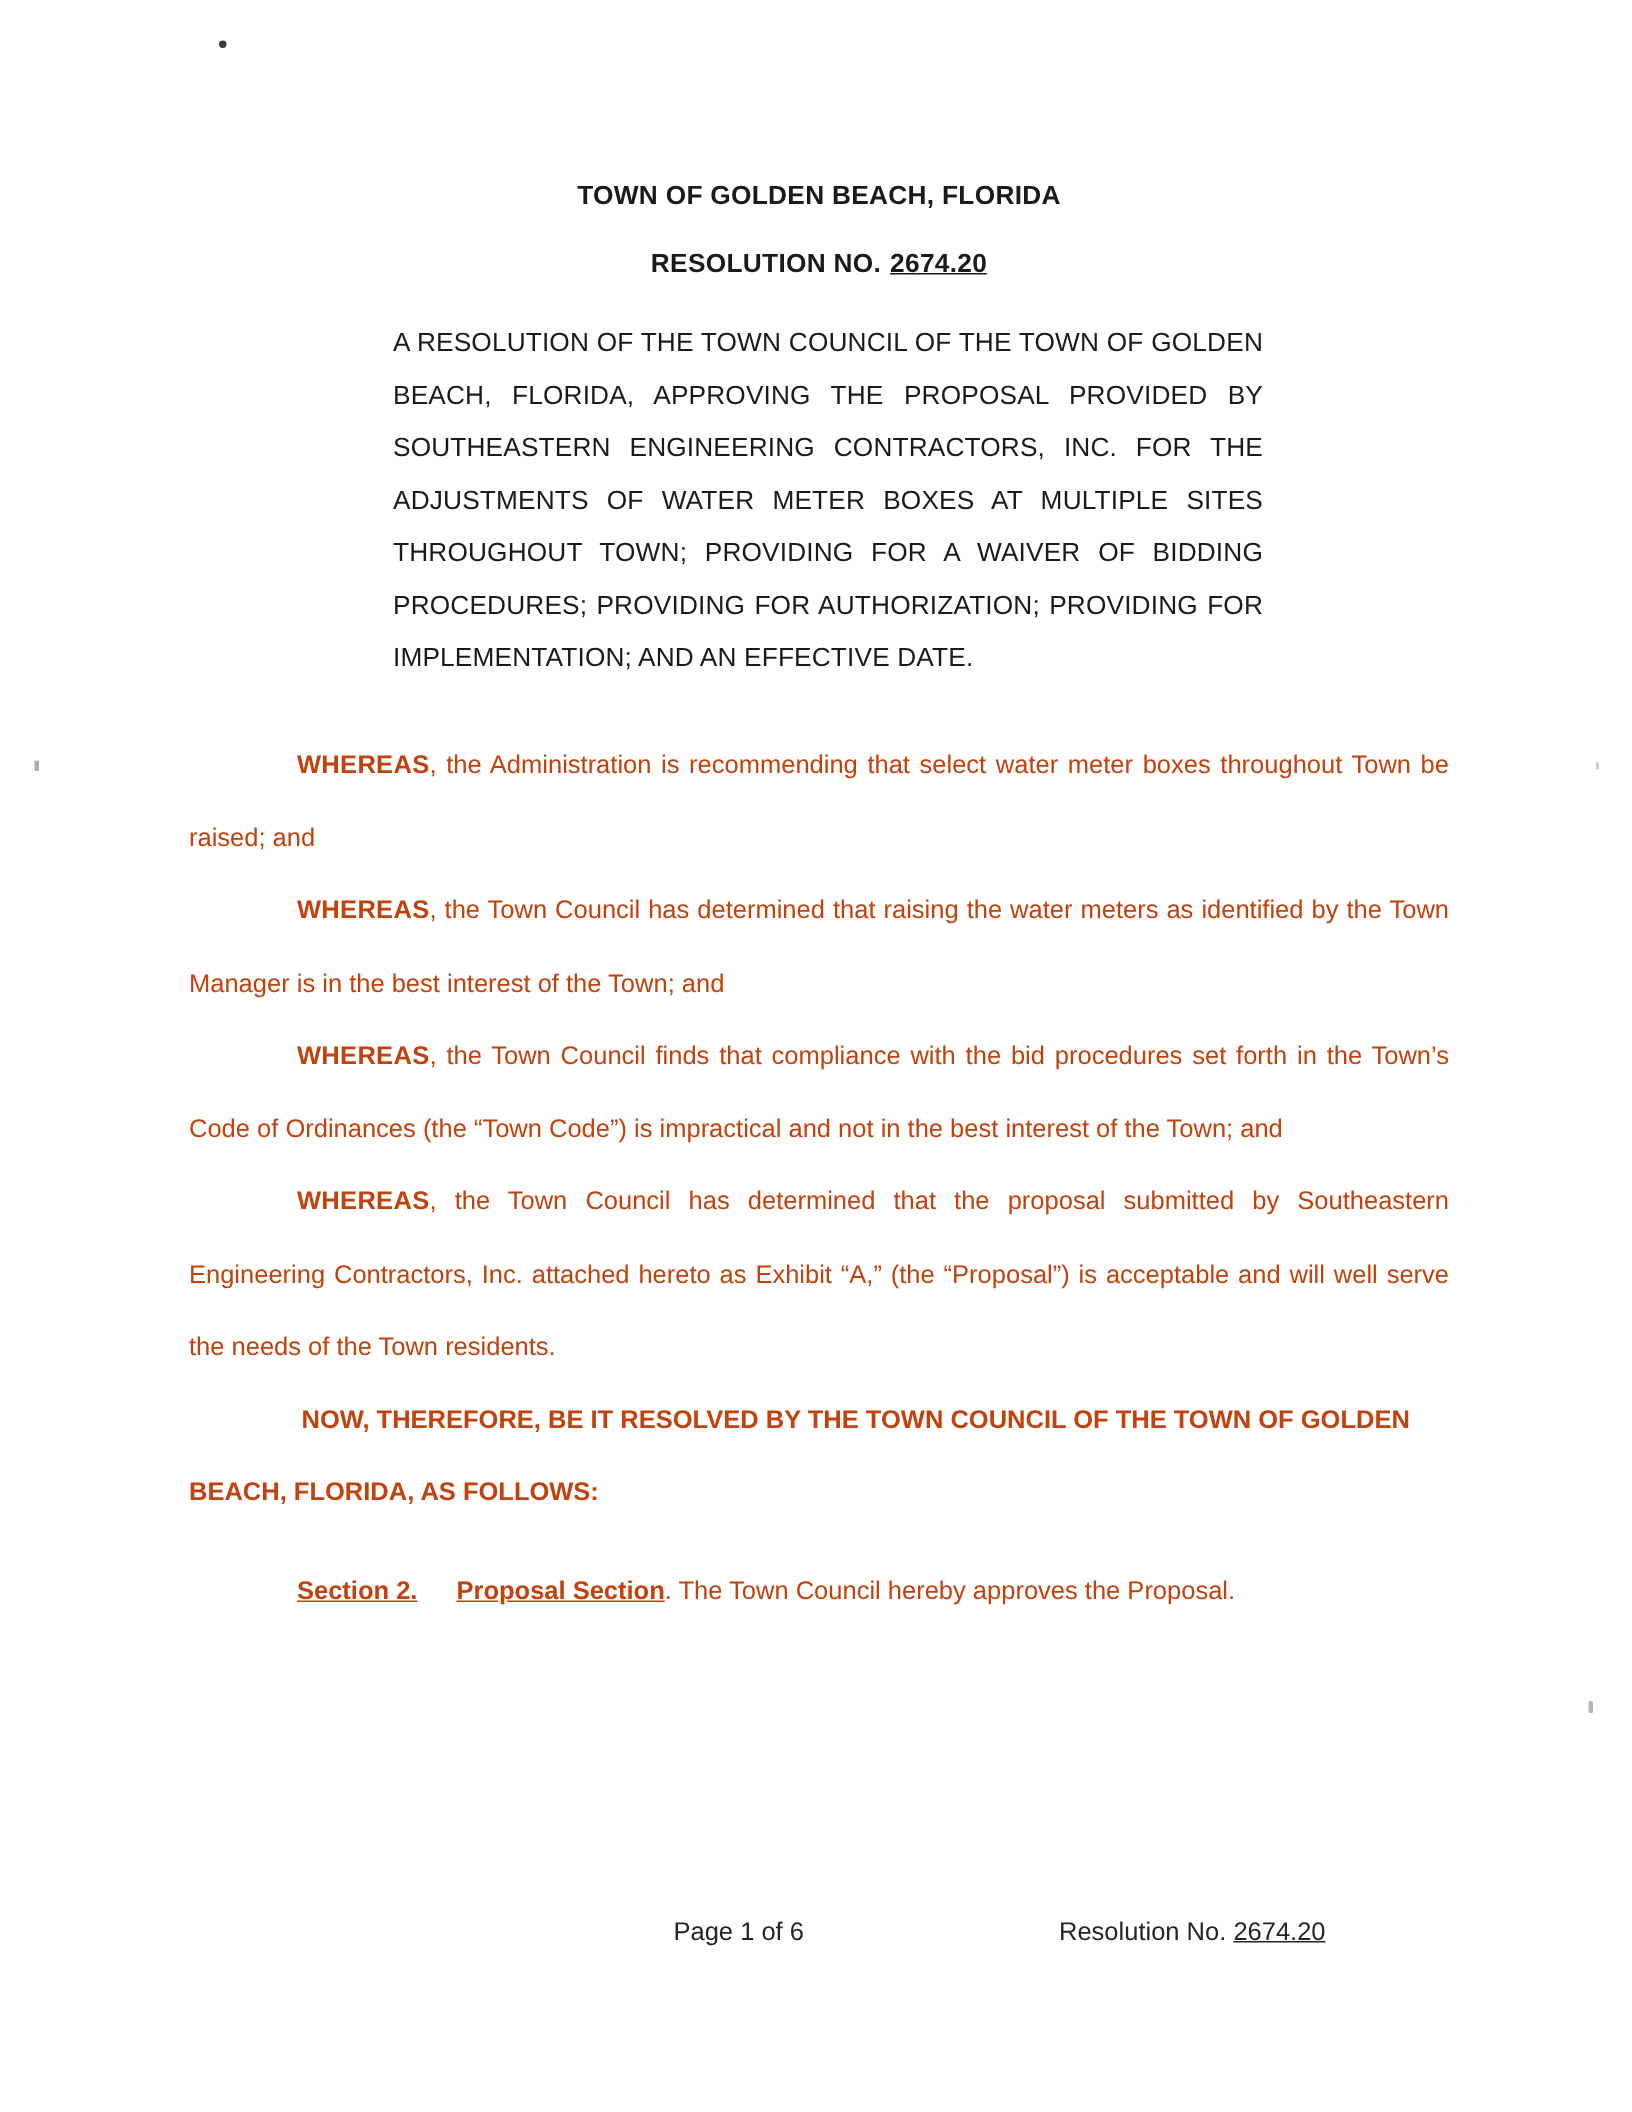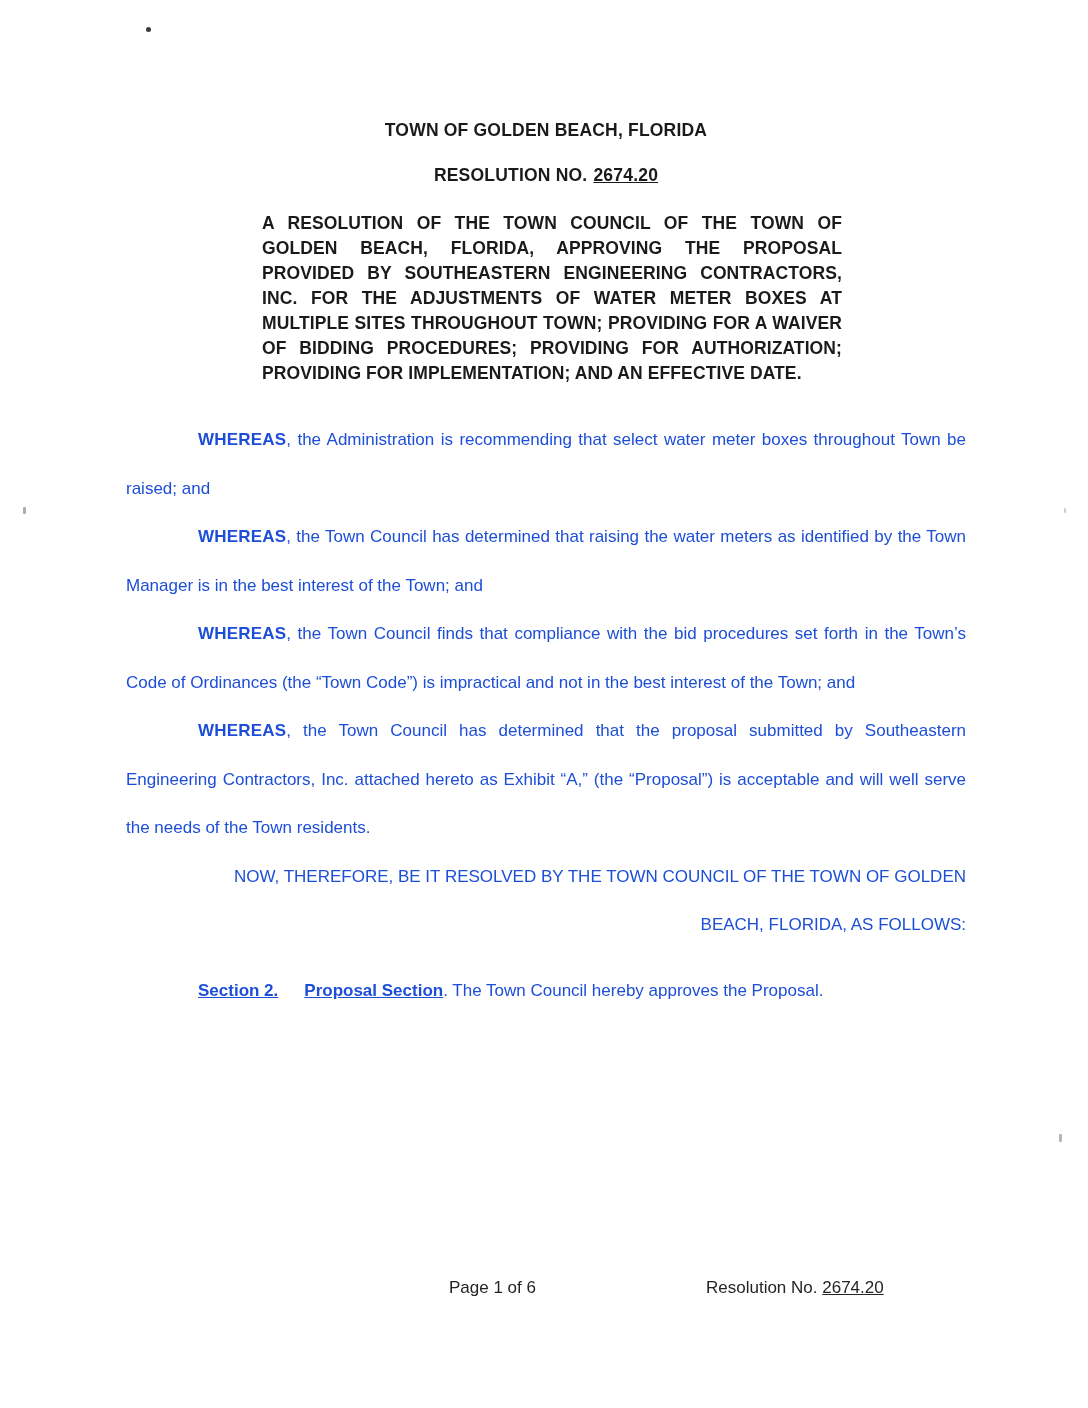--- a/index.html
+++ b/index.html
@@ -43,50 +43,50 @@
     letter-spacing: .2px;
   }
   .title-line1 { margin-bottom: 24px; }
   .title-line2 { margin-bottom: 25px; }
   .title-line2 .num {
     text-decoration: underline;
     margin-left: 6px;
   }
 
   .caption {
-    font-weight: bold;
+    font-weight: normal;
     font-size: 17.5px;
-    line-height: 25px;
+    line-height: 35px;
     text-align: justify;
     text-align-last: left;
     margin: 0 0 0 136px;
     width: 580px;
     letter-spacing: .1px;
   }
 
   .body-block {
     margin-top: 30px;
     font-size: 17px;
     line-height: 48.5px;
     text-align: justify;
-    color: #1d4ed8;
+    color: #c2410c;
   }
   .para {
     margin: 0 0 0 0;
     text-indent: 72px;
     text-align: justify;
   }
   .para + .para { margin-top: 0; }
   .para b { font-weight: bold; letter-spacing:.2px; }
 
   .resolve {
-    font-weight: normal;
+    font-weight: bold;
     font-size: 17px;
     line-height: 48.5px;
-    text-align: right;
+    text-align: left;
     text-indent: 75px;
     margin-top: 0;
   }
 
   .section .lead {
     font-weight: bold;
     text-decoration: underline;
   }
   .section .leadgap { display: inline-block; width: 26px; }
 

